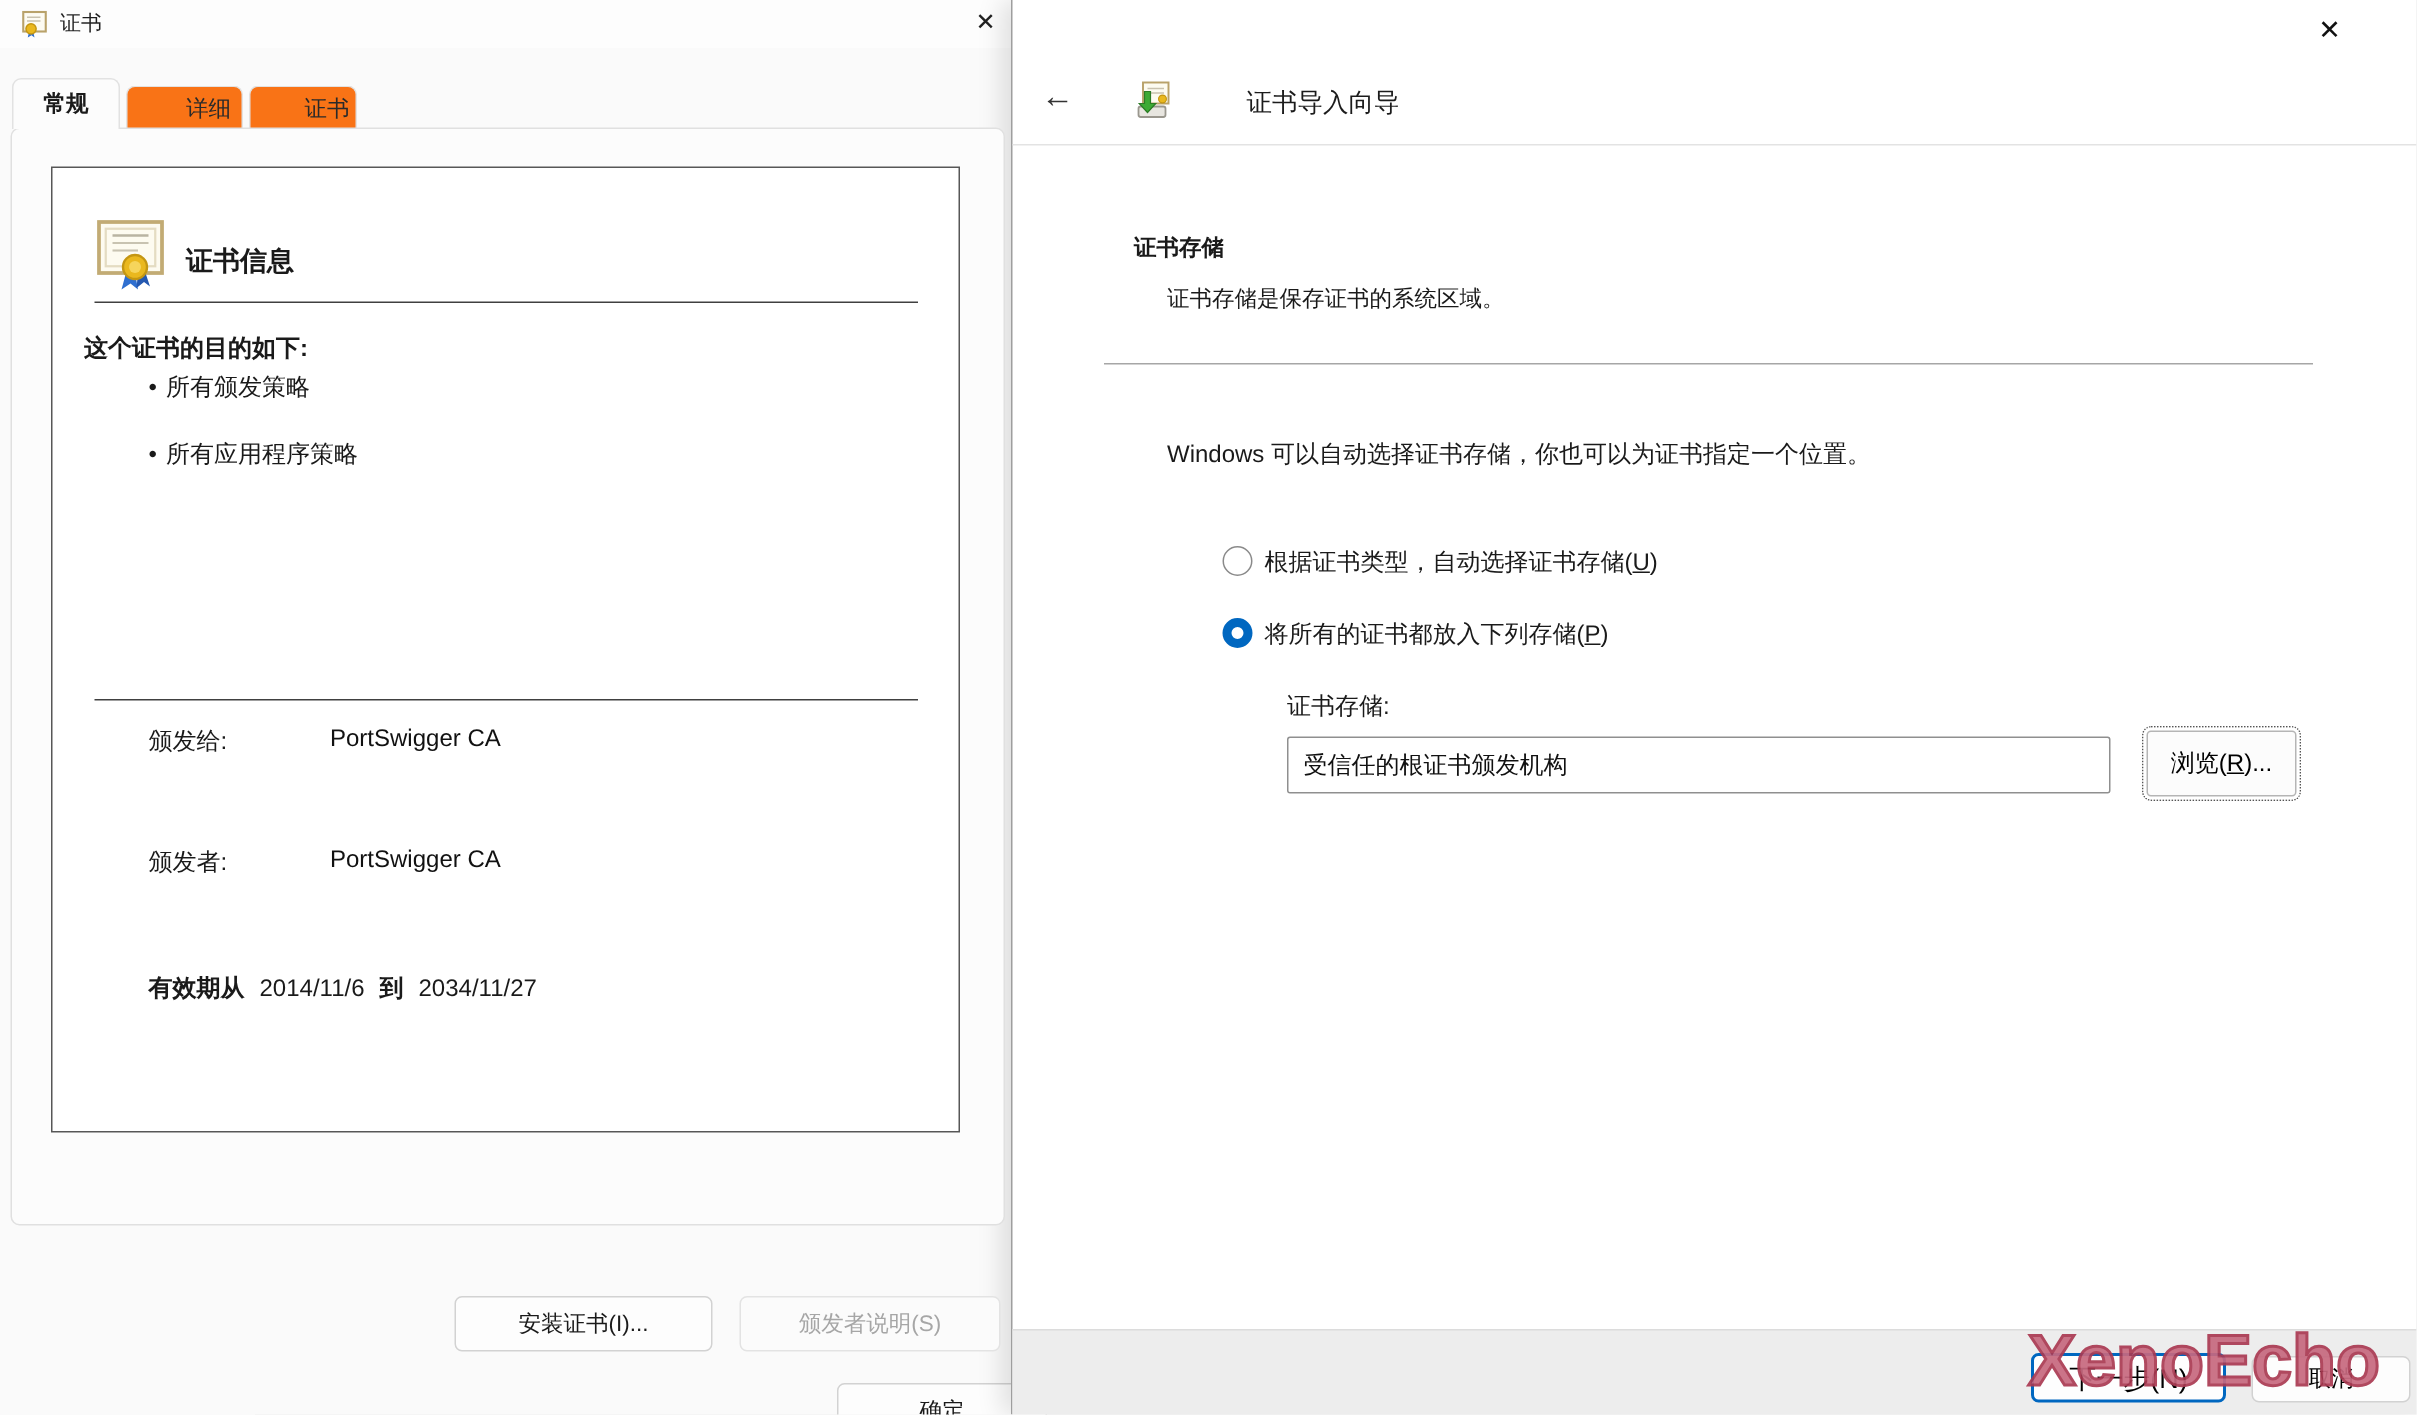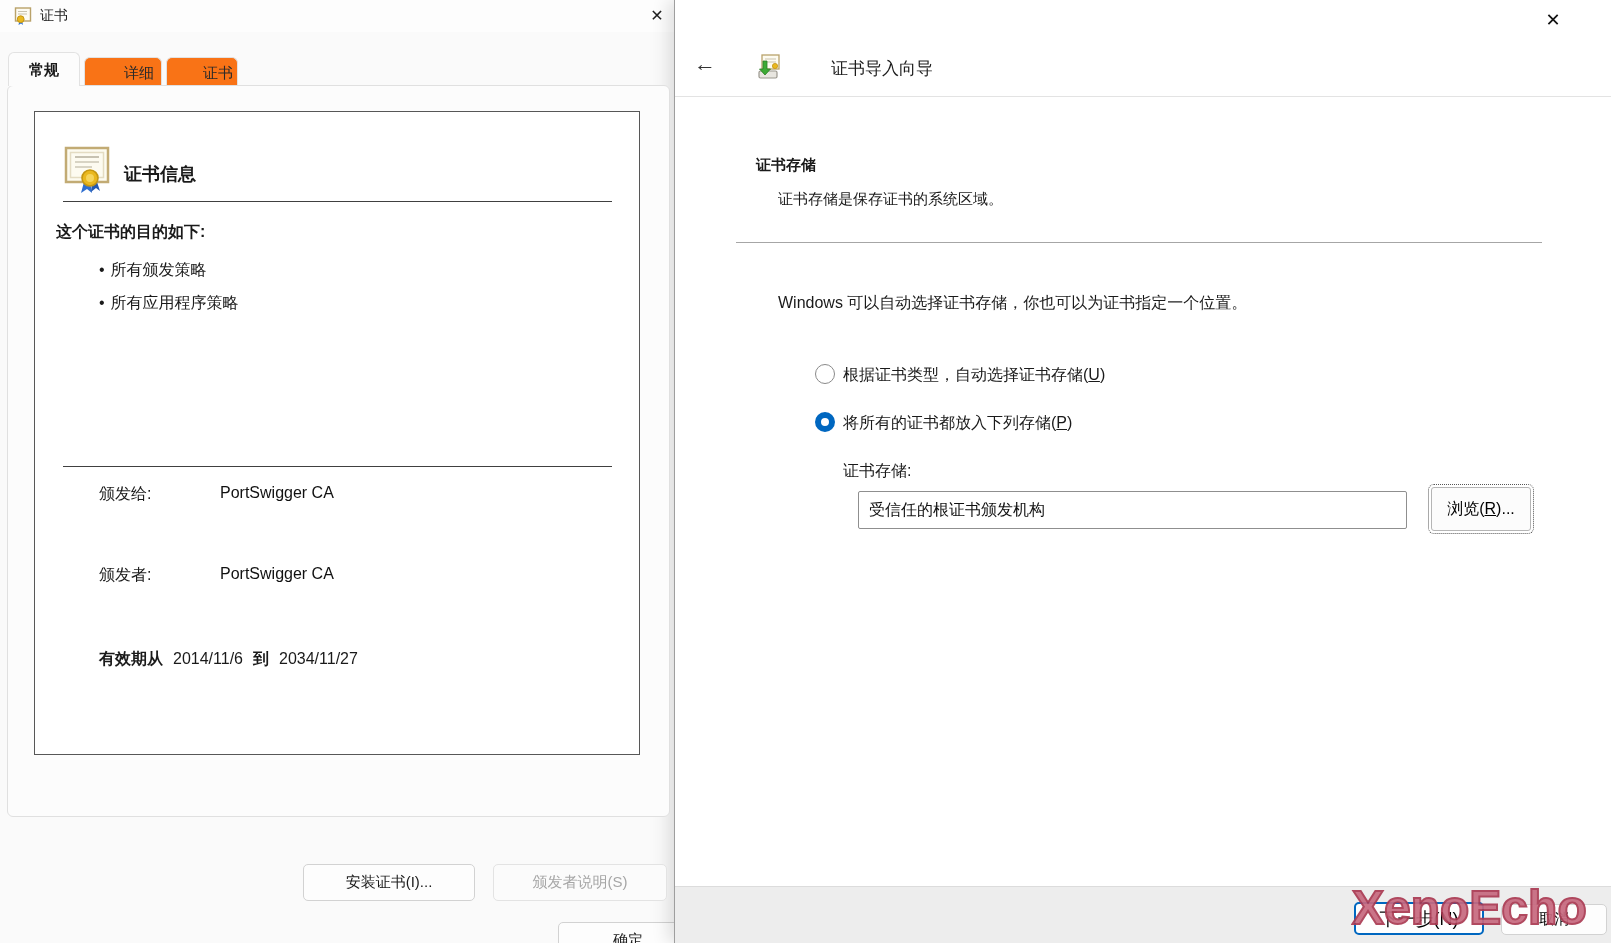--- a/index.html
+++ b/index.html
@@ -70,21 +70,21 @@
   .mid-div   { position:absolute; left:61px; top:242px; width:806px; height:0; border-top:1px solid #a6a6a6; }
   .intro     { position:absolute; left:103px; top:293px; font-size:16px; }
 
   .radio-row { position:absolute; left:140px; font-size:16px; cursor:pointer; }
   .radio-dot { display:inline-block; width:20px; height:20px; border-radius:50%;
                vertical-align:-4px; margin-right:8px; background:#fff; }
   .radio-dot.off { border:1px solid #8a8a8a; }
   .radio-dot.on  { border:6px solid #0067c0; }
   .ak { text-decoration:underline; }
 
-  .store-label { position:absolute; left:168px; top:461px; font-size:16px; }
+  .store-label { position:absolute; left:183px; top:461px; font-size:16px; }
   .store-input { position:absolute; left:183px; top:491px; width:549px; height:38px;
                  border:1px solid #8f8f8f; border-radius:2px; background:#fff;
                  font-size:16px; padding:0 10px; font-family:inherit; color:#111; }
   .btn-browse { position:absolute; left:756px; top:487px; width:100px; height:44px;
                 background:#fcfcfc; border:1px solid #b5b5b5; border-radius:3px;
                 outline:1px dotted #555; outline-offset:2px;
                 font-size:16px; font-family:inherit; cursor:pointer; }
 
   .rt-footer { position:absolute; left:0; top:886px; width:100%; height:57px;
                background:#ededed; border-top:1px solid #dcdcdc; }
@@ -140,21 +140,21 @@
         <path d="M20 38 L17 49 L23 45 L28 49 L26 38 Z" fill="#2f6fd0"></path>
         <path d="M28 38 L27 48 L32 44 L36 47 L33 38 Z" fill="#2458b0"></path>
         <circle cx="26" cy="34" r="8" fill="#eab81e" stroke="#c49612" stroke-width="1.6"></circle>
         <circle cx="26" cy="34" r="4" fill="#f6d55c"></circle>
       </svg>
       <div class="info-heading">证书信息</div>
       <div class="info-div1"></div>
 
       <div class="purpose-title">这个证书的目的如下:</div>
 
-      <div class="bullet-row" style="top:148px">
+      <div class="bullet-row" style="top:136px">
         <span class="b">•</span><span>所有颁发策略</span>
       </div>
       <div class="bullet-row" style="top:181px">
         <span class="b">•</span><span>所有应用程序策略</span>
       </div>
 
       <div class="info-div2"></div>
 
       <div class="kv-label" style="top:372px">颁发给:</div>
       <div class="kv-value" style="top:372px">PortSwigger CA</div>

